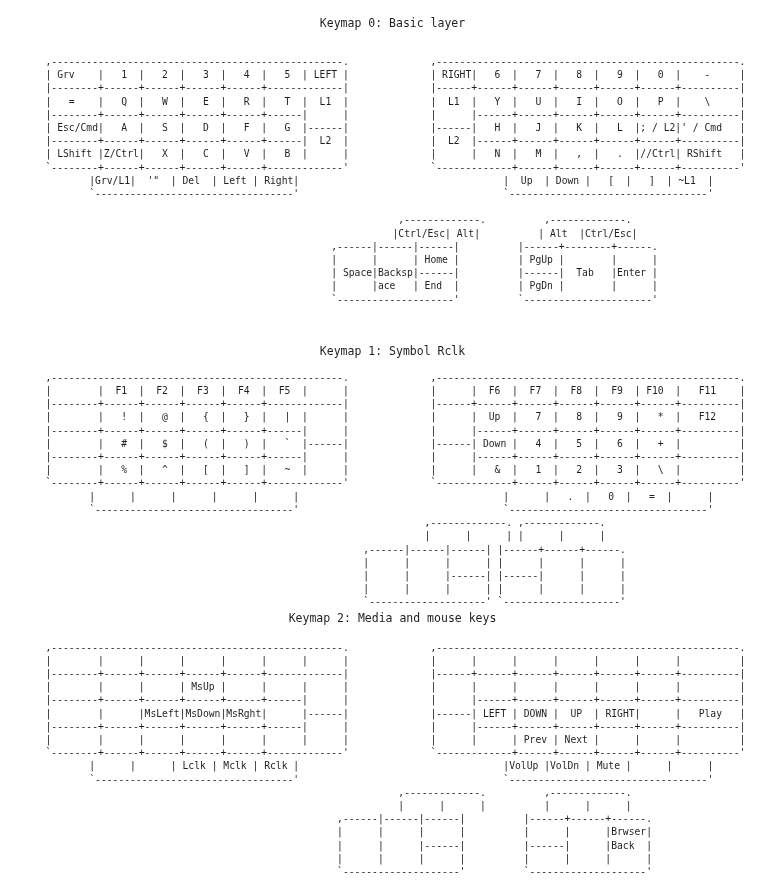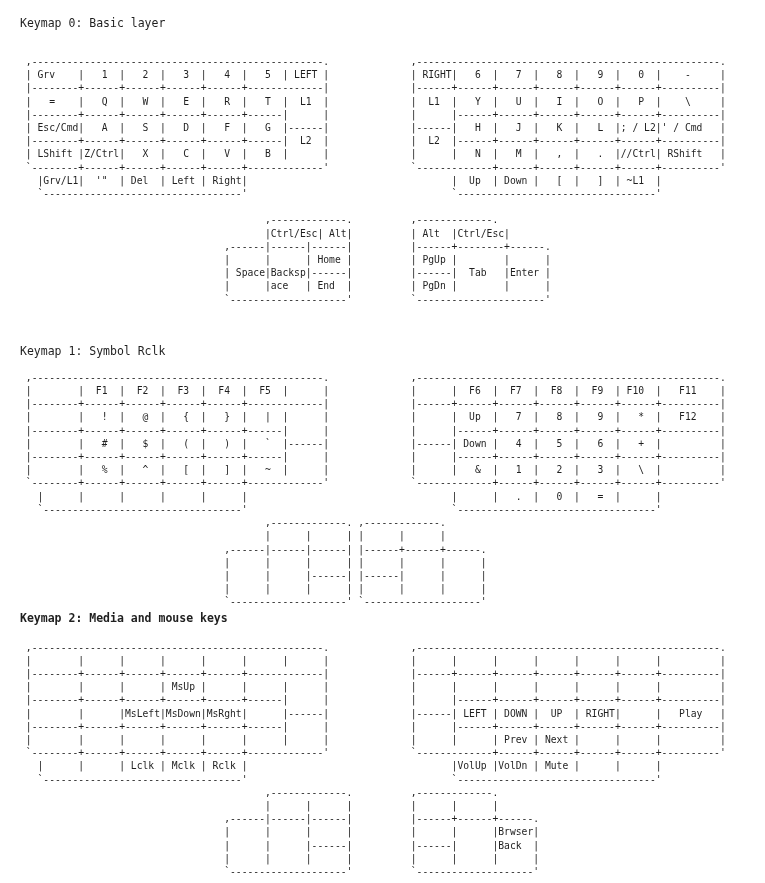--- a/index.html
+++ b/index.html
@@ -9,37 +9,37 @@
   body {
     width: 765px;
     height: 883px;
     box-sizing: border-box;
     background: #ffffff;
     color: #1f1f1f;
     font-family: "DejaVu Sans Mono", "Liberation Mono", monospace;
     padding: 16px 0 0 20px;
     overflow: hidden;
   }
-  .keymap-section { display: block; }
+  .keymap-section { display: block; text-align: center; }
   .keymap-title {
     font-size: 11.5px;
     line-height: 14px;
     white-space: pre;
   }
   pre.keymap-art {
     margin: 0;
     font-family: inherit;
     font-size: 9.7px;
     line-height: 13.2px;
     white-space: pre;
   }
   
   #km0 .keymap-title { margin: 0 0 25px 0; }
   #km1 .keymap-title { margin: 0 0 13px 0; }
-  #km2 .keymap-title { margin: 0 0 16px 0; font-weight: bold; }
+  #km2 .keymap-title { margin: 0 0 16px 0; }
   #km0 { margin-bottom: 38px; }
   #km1 { margin-bottom: 2px; }
   #km2 { margin-bottom: 0; }
 </style>
 </head>
 <body style="background: rgb(255, 255, 255); color: rgb(31, 31, 31);">
 
 <div>
 
   <div id="km0" class="keymap-section">

